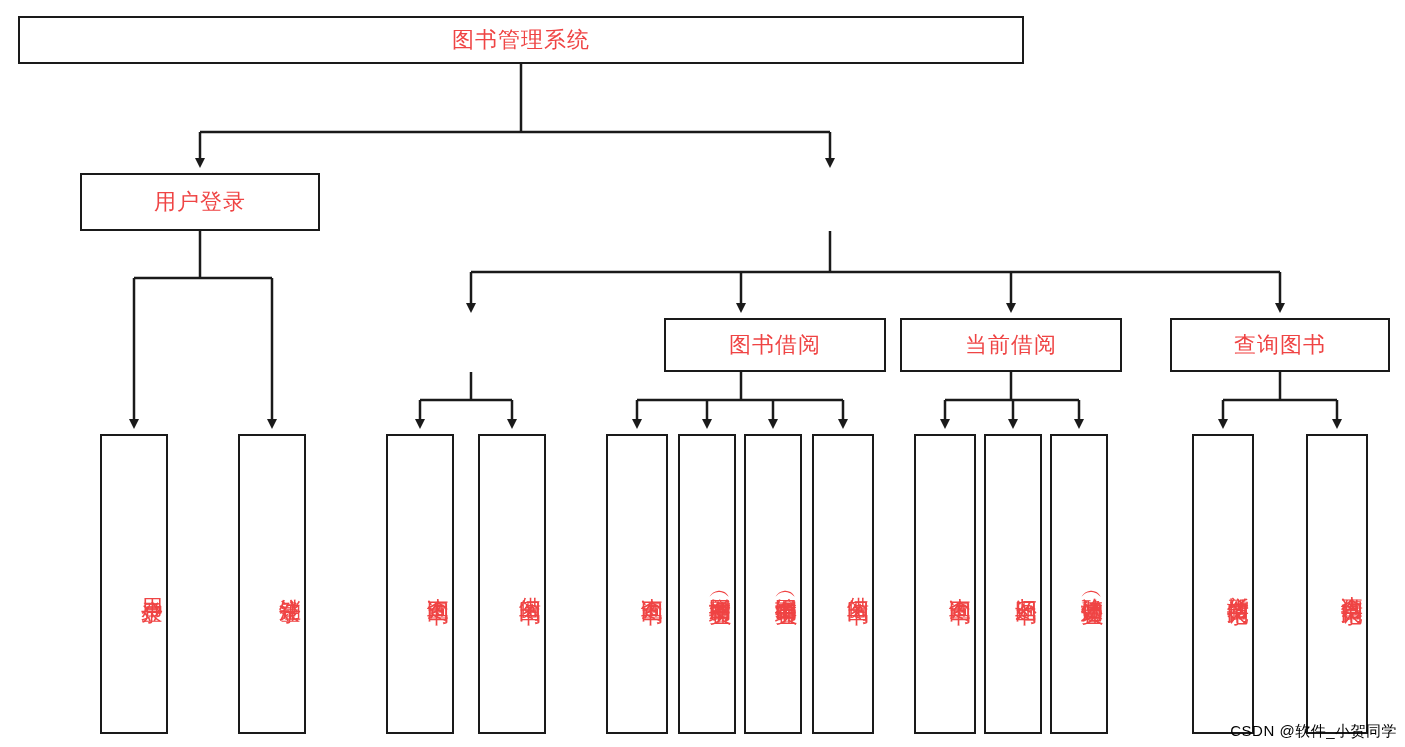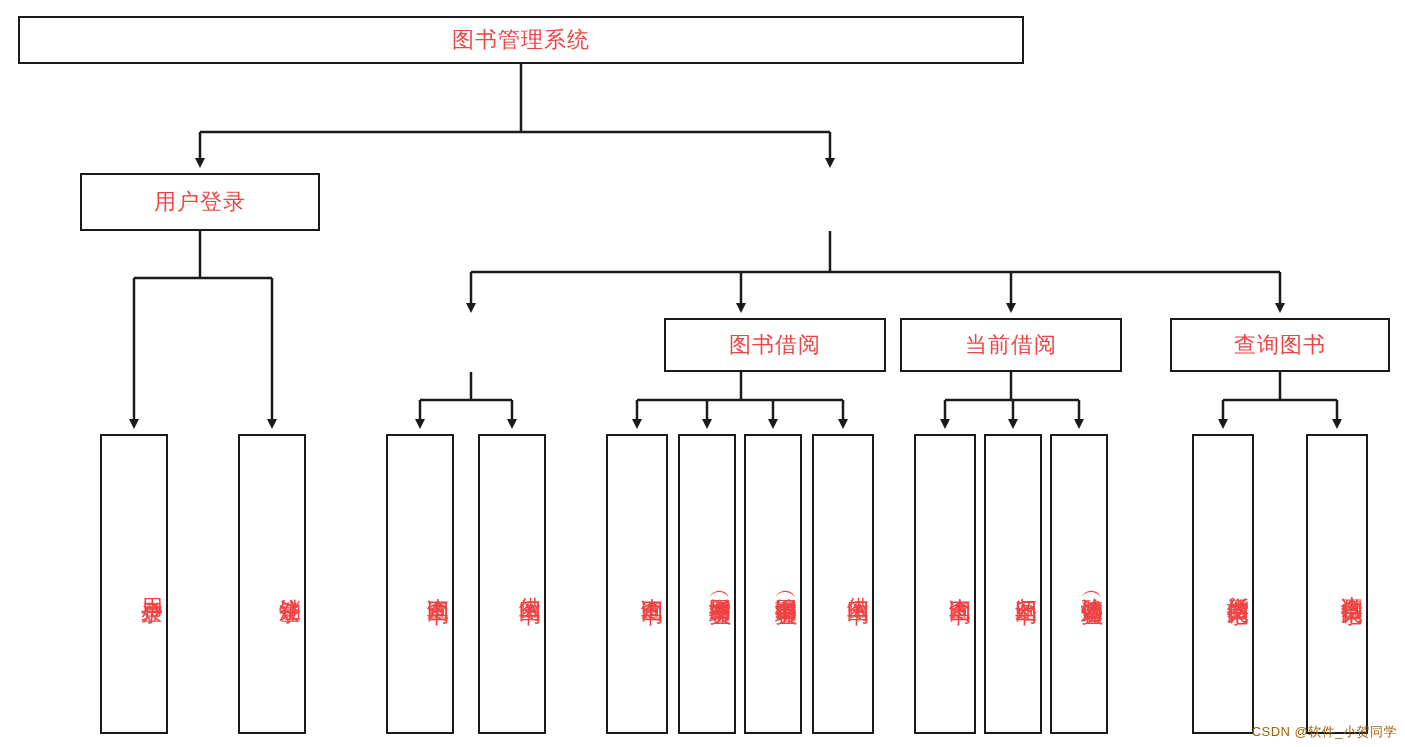--- a/index.html
+++ b/index.html
@@ -50,22 +50,22 @@
     left: 0;
     top: 0;
     width: 1405px;
     height: 747px;
     pointer-events: none;
   }
   .watermark {
     position: absolute;
     right: 8px;
     bottom: 6px;
-    font-size: 13px;
-    color: #a16207;
+    font-size: 15px;
+    color: #000000;
     letter-spacing: 0.5px;
     white-space: nowrap;
   }
 </style>
 </head>
 <body>
 
 <div id="canvas">
 
   <svg id="edges" viewBox="0 0 1405 747">

